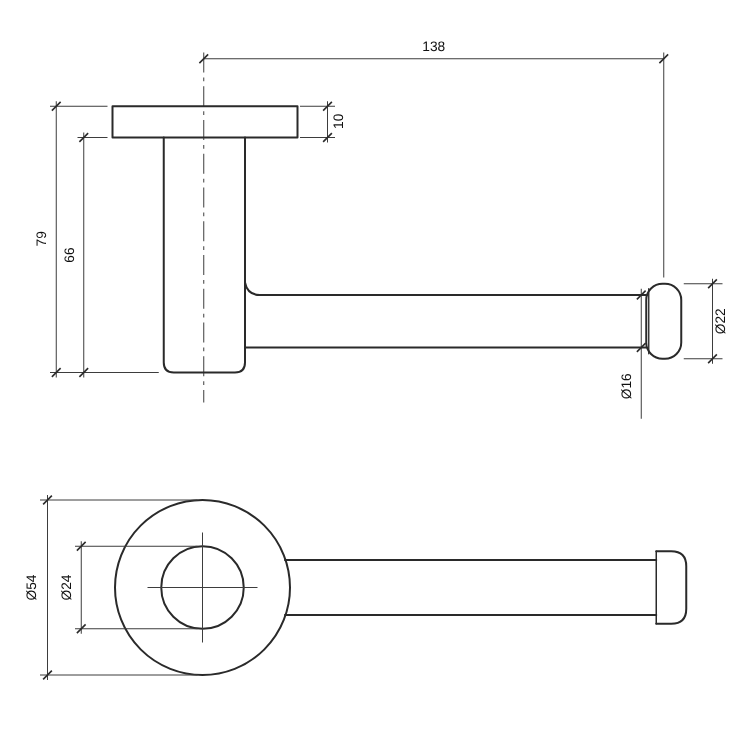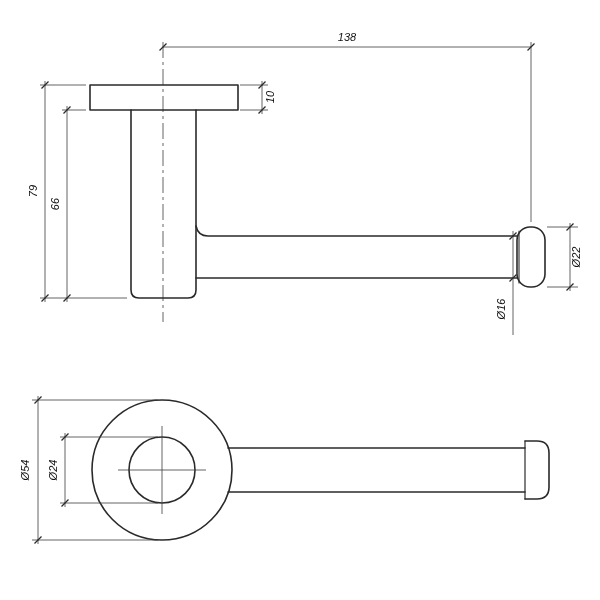--- a/index.html
+++ b/index.html
@@ -2,21 +2,20 @@
 <html><head>
 <meta charset="utf-8">
 <style>
   html, body { margin: 0; padding: 0; background: #ffffff; }
   .canvas {
     position: relative;
     width: 600px;
     height: 600px;
     background: #ffffff;
     font-family: "Liberation Sans", sans-serif;
-    font-style: italic;
   }
   svg { display: block; }
   .obj  { stroke: #2a2a2a; stroke-width: 1.6; fill: none; stroke-linecap: round; stroke-linejoin: round; }
   .thin { stroke: #3d3d3d; stroke-width: 0.8; fill: none; }
   .tick { stroke: #2a2a2a; stroke-width: 1.3; }
   .cl   { stroke: #3d3d3d; stroke-width: 0.8; fill: none; stroke-dasharray: 16 4 3 4; }
   .lbl  { font-family: "Liberation Sans", sans-serif; font-size: 11px; fill: #111111; }
 </style>
 </head>
 <body>

